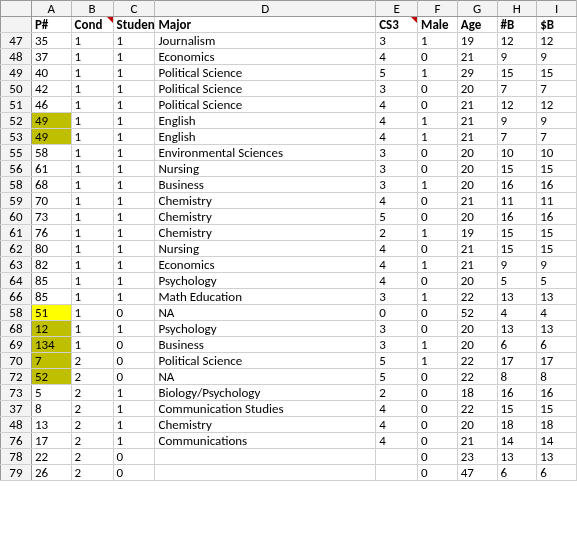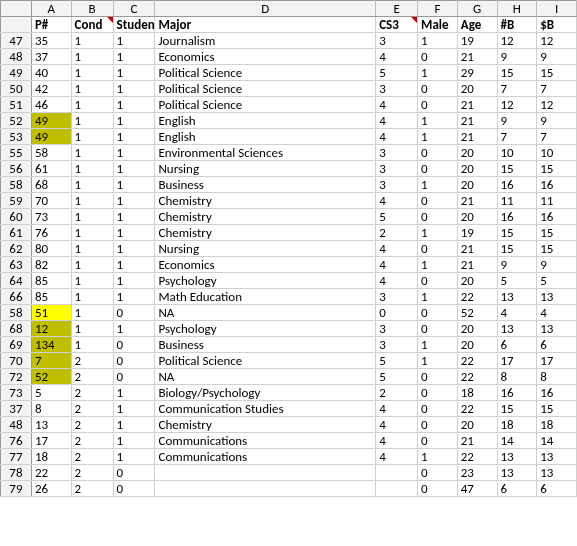--- a/index.html
+++ b/index.html
@@ -424,32 +424,20 @@
         <td>2</td>
         <td>1</td>
         <td>Communications</td>
         <td>4</td>
         <td>0</td>
         <td>21</td>
         <td>14</td>
         <td>14</td>
       </tr>
       <tr>
-        <th class="rowhdr">77</th>
-        <td>18</td>
-        <td>2</td>
-        <td>1</td>
-        <td>Communications</td>
-        <td>4</td>
-        <td>1</td>
-        <td>22</td>
-        <td>13</td>
-        <td>13</td>
-      </tr>
-      <tr>
         <th class="rowhdr">78</th>
         <td>22</td>
         <td>2</td>
         <td>0</td>
         <td></td>
         <td></td>
         <td>0</td>
         <td>23</td>
         <td>13</td>
         <td>13</td>

